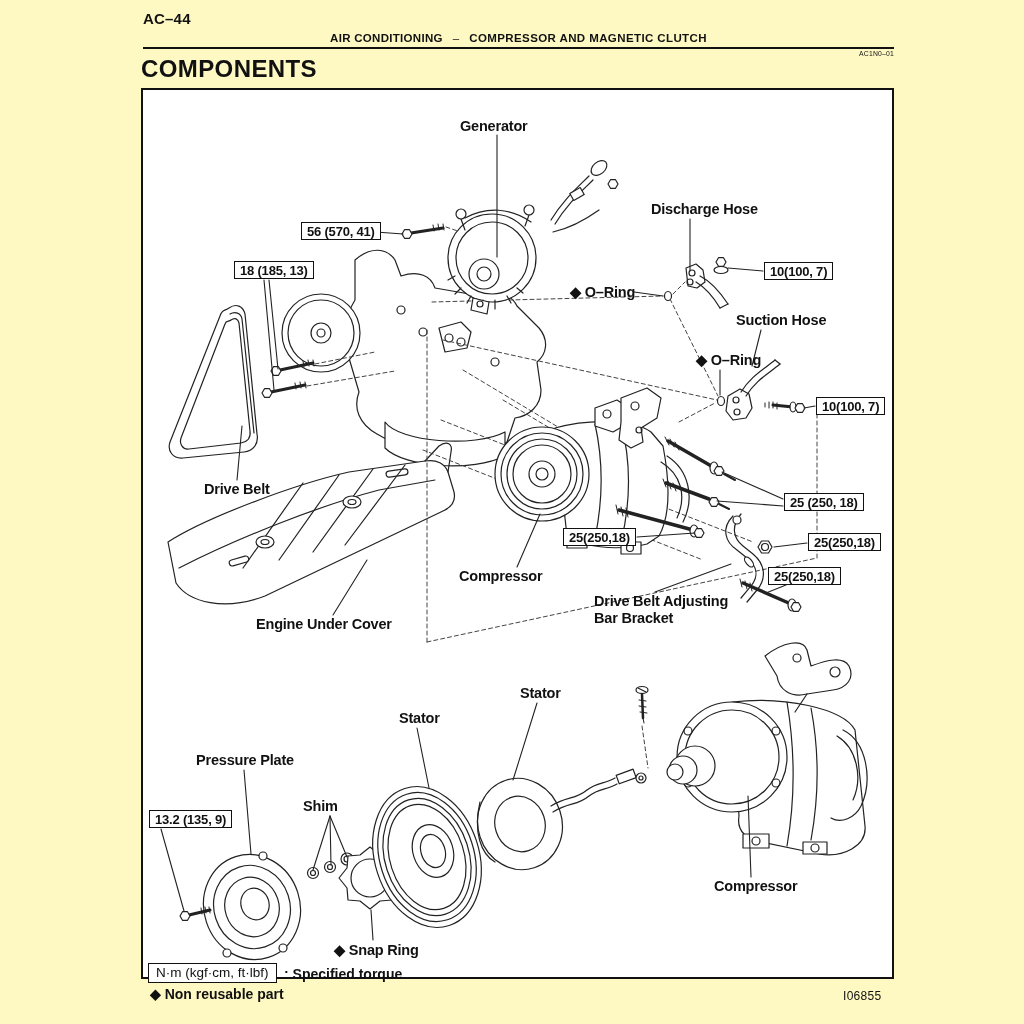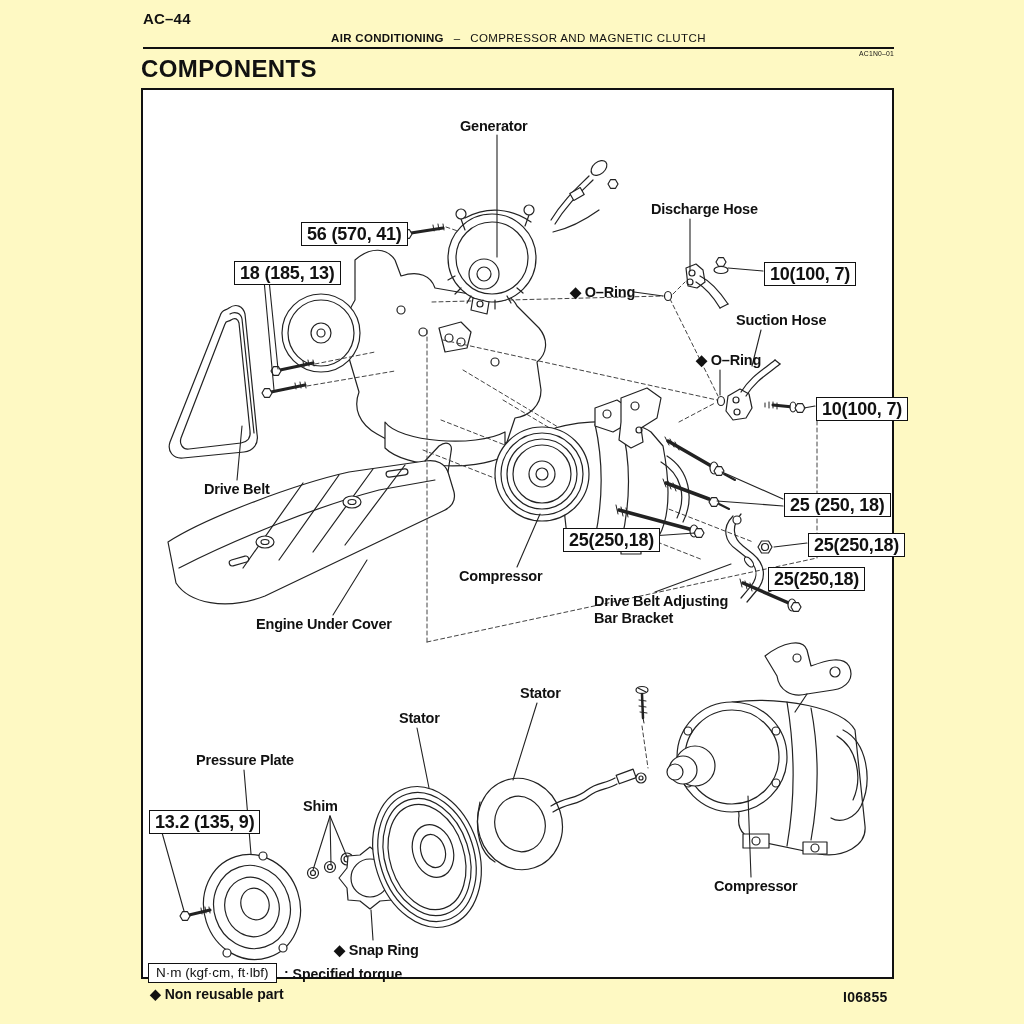--- a/index.html
+++ b/index.html
@@ -2,35 +2,35 @@
 <html><head>
 <meta charset="utf-8">
 <style>
   html,body{margin:0;padding:0;background:#fff;}
   #page{position:relative;width:1024px;height:1024px;background:#fef9c3;
         font-family:"Liberation Sans",sans-serif;color:#111;overflow:hidden;}
   .hdr-pageno{position:absolute;left:143px;top:10px;font-size:15px;font-weight:700;letter-spacing:.2px;}
   .hdr-center{position:absolute;left:143px;top:32px;width:751px;text-align:center;font-size:11.5px;white-space:nowrap;}
   .hdr-center .sec{font-weight:700;letter-spacing:.3px;}
   .hdr-center .div{padding:0 10px;font-weight:400;}
-  .hdr-center .sub{font-weight:400;letter-spacing:.4px;}
+  .hdr-center .sub{font-weight:700;letter-spacing:.4px;}
   .hdr-rule{position:absolute;left:143px;top:47px;width:751px;height:2px;background:#111;}
   .doc-code{position:absolute;left:760px;top:50px;width:134px;text-align:right;font-size:10px;
             transform:scale(.68);transform-origin:right top;letter-spacing:.3px;}
   .page-title{position:absolute;left:141px;top:55px;font-size:24px;font-weight:700;letter-spacing:.4px;}
   #diagram{position:absolute;left:141px;top:88px;width:753px;height:891px;border:2px solid #111;
            box-sizing:border-box;background:#fff;}
   #art{position:absolute;left:0;top:0;}
   .lbl{position:absolute;font-size:14.5px;font-weight:700;white-space:nowrap;letter-spacing:-.2px;line-height:17px;}
-  .tq{position:absolute;border:1.6px solid #111;background:#fff;font-size:18px;font-weight:700;
+  .tq{position:absolute;border:1.6px solid #111;background:#fff;font-size:13px;font-weight:700;
       padding:1px 5px 0 5px;white-space:nowrap;letter-spacing:-.2px;}
   .legend-box{position:absolute;border:1.4px solid #111;background:#fff;font-size:13.5px;font-weight:400;
       padding:1px 7px 2px 7px;white-space:nowrap;}
   .legend-txt{position:absolute;font-size:14px;font-weight:700;white-space:nowrap;}
-  .fig-id{position:absolute;font-size:14px;font-weight:700;letter-spacing:.3px;}
+  .fig-id{position:absolute;font-size:12px;font-weight:400;letter-spacing:.3px;}
 </style>
 </head>
 <body>
 
 <div id="page">
 
   <div class="hdr-pageno">AC–44</div>
   <div class="hdr-center">
     <span class="sec">AIR CONDITIONING</span><span class="div">–</span><span class="sub">COMPRESSOR AND MAGNETIC CLUTCH</span>
   </div>

